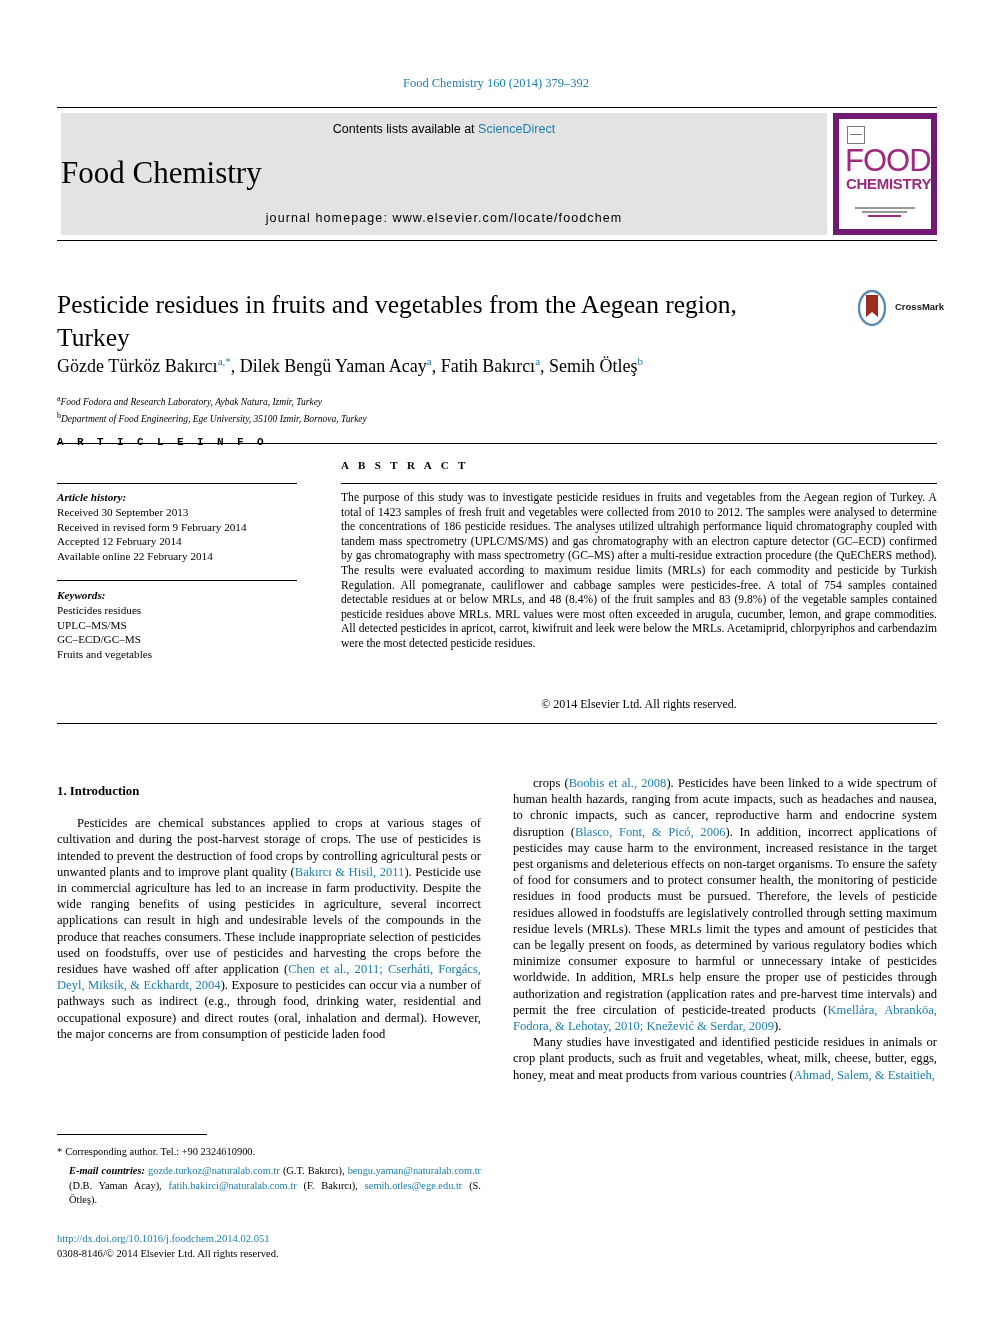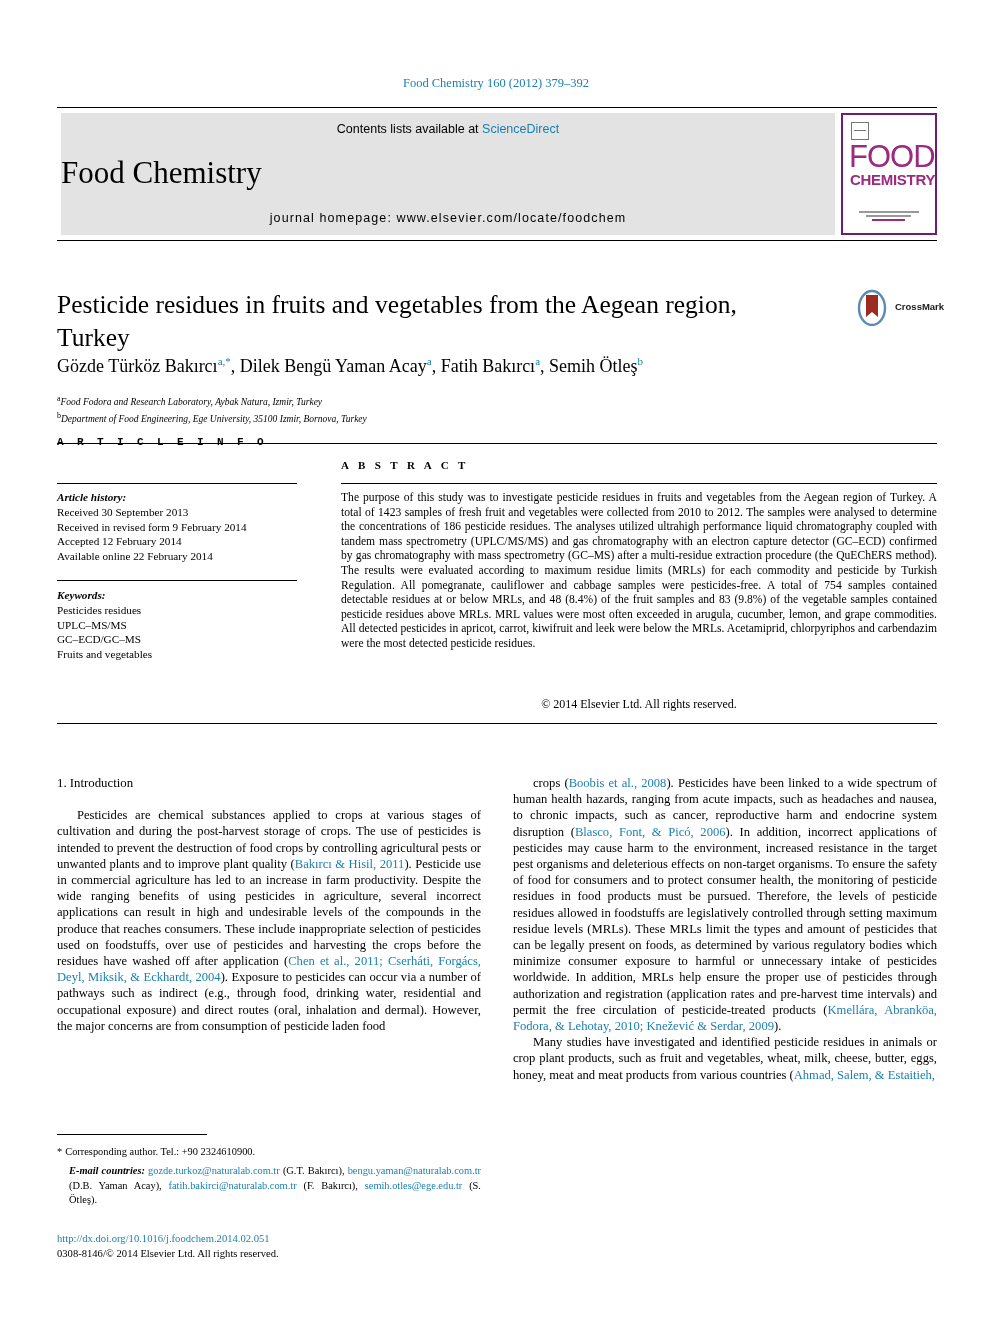--- a/index.html
+++ b/index.html
@@ -88,21 +88,21 @@
     bottom: 10px; left: 0; right: 0;
     text-align: center;
     font-size: 12.5px;
     letter-spacing: 1.1px;
     font-family: "Liberation Sans", sans-serif;
   }
   .cover-thumb {
     flex: 0 0 92px;
     width: 92px;
     margin-left: 6px;
-    border: 2px solid #701a75;
+    border: 6px solid #701a75;
     background: #fff;
     position: relative;
   }
   .cover-mini-logo {
     position: absolute;
     left: 8px; top: 7px;
     width: 16px; height: 16px;
     border: 1px solid #777;
   }
   .cover-mini-logo:after{
@@ -277,23 +277,23 @@
     position: absolute;
     width: 424px;
     font-size: 12.6px;
     line-height: 16.2px;
     text-align: justify;
     font-family: "Liberation Serif", serif;
   }
   .col-left { left: 57px; top: 775px; }
   .col-right { left: 513px; top: 775px; }
   .sec-title {
-    font-weight: normal;
+    font-weight: bold;
     font-size: 12.8px;
-    margin: 0 0 16px 0;
+    margin: 8px 0 16px 0;
     text-align: left;
   }
   .col p { margin: 0; text-indent: 20px; }
   a, .ref {
     color: #1b7fad;
     text-decoration: none;
   }
 
   
   .foot-rule {
@@ -321,21 +321,21 @@
     line-height: 14.5px;
   }
   .doi { color: #1b7fad; }
   .issn { font-weight: normal; }
 </style>
 </head>
 <body>
 
 <div class="page">
 
-  <div class="running-head">Food Chemistry 160 (2012) 379–392</div>
+  <div class="running-head">Food Chemistry 160 (2014) 379–392</div>
 
   <div class="masthead">
     <div class="masthead-inner">
 
 
       <div class="journal-band">
         <div class="contents-line">
           <span>Contents lists available at </span><a class="sciencedirect" href="#">ScienceDirect</a>
         </div>
         <div class="journal-title">Food Chemistry</div>

